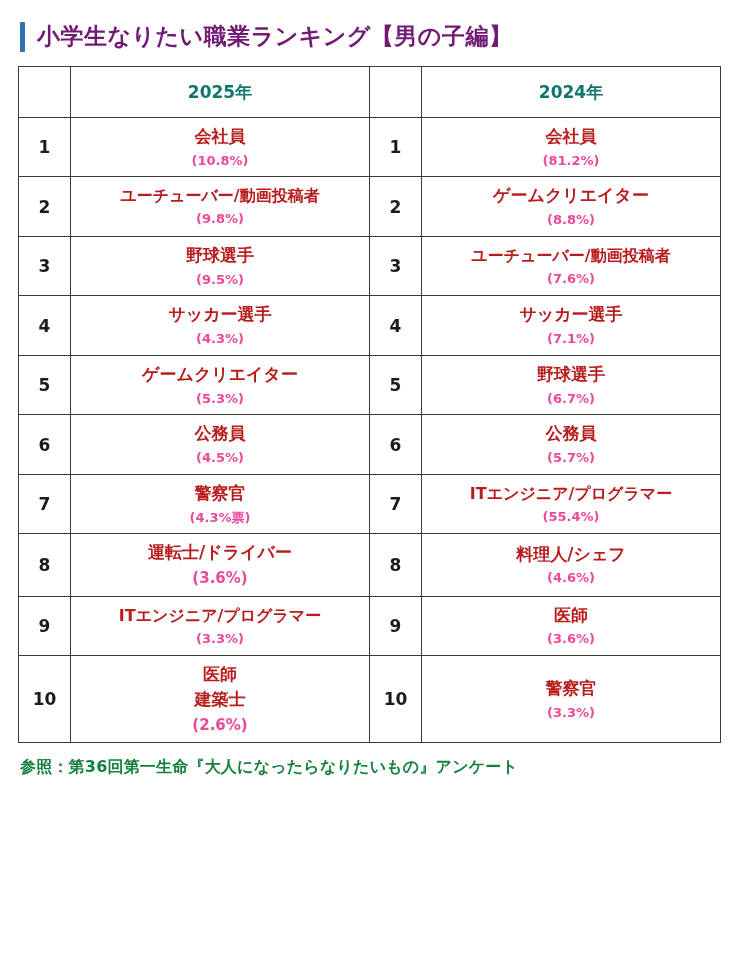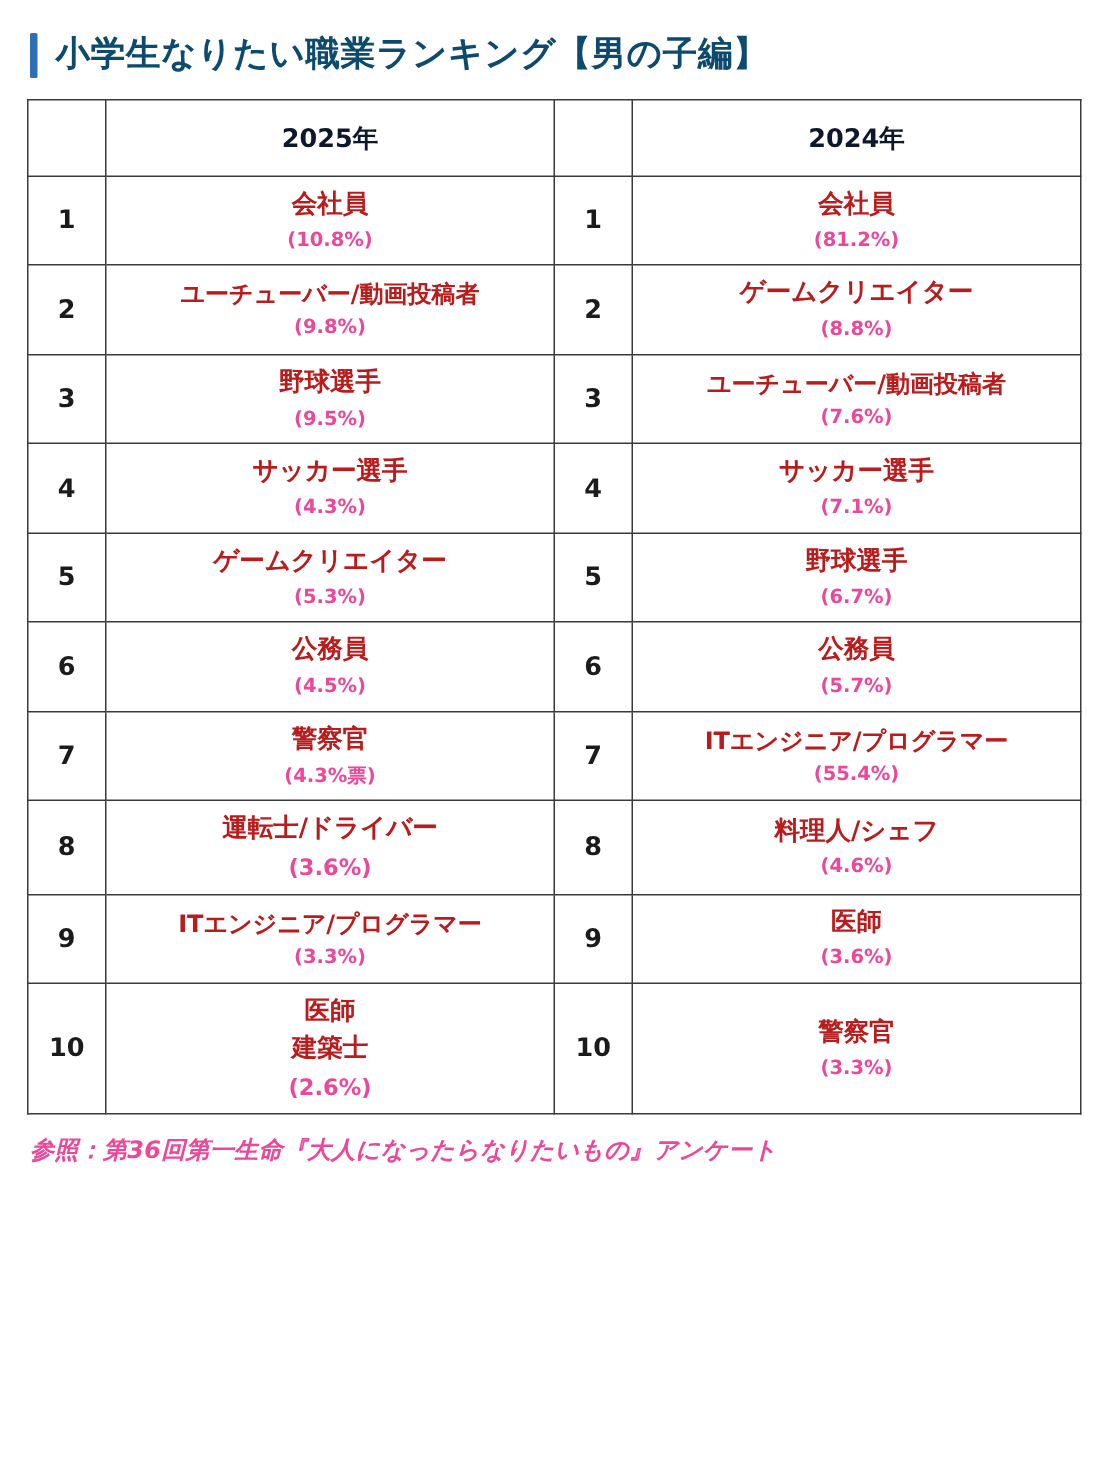--- a/index.html
+++ b/index.html
@@ -30,21 +30,21 @@
     align-self: stretch;
     min-height: 30px;
     background: #2f6fb5;
     border-radius: 1px;
     margin-right: 12px;
   }
   .title-text {
     font-size: 23px;
     font-weight: bold;
     letter-spacing: 0.5px;
-    color: #0c4a6e;
+    color: #701a75;
     line-height: 1.2;
   }
   table.rank-table {
     border-collapse: collapse;
     width: 702px;
     table-layout: fixed;
     background: #ffffff;
   }
   table.rank-table td,
   table.rank-table th {
@@ -52,21 +52,21 @@
     text-align: center;
     vertical-align: middle;
     padding: 6px 4px;
   }
   col.c-rank { width: 52px; }
   col.c-job  { width: 299px; }
   .head-cell {
     font-size: 17px;
     font-weight: bold;
     height: 38px;
-    color: #0f172a;
+    color: #0f766e;
     margin-left: 24px;
   }
   .head-blank {
     border: 1px solid #3a3a3a;
   }
   .rank-cell {
     font-size: 17px;
     font-weight: bold;
     color: #1b1b1b;
   }
@@ -90,23 +90,22 @@
     margin-top: 3px;
   }
   .job-pct.big {
     font-size: 15px;
   }
   .source {
     margin-top: 14px;
     margin-left: 2px;
     font-size: 16px;
     font-weight: bold;
-    color: #ec4899;
+    color: #15803d;
     letter-spacing: 0.2px;
-    font-style: italic;
   }
 </style>
 </head>
 <body>
 
 <div class="page">
 
   <div class="title-row">
     <div class="title-bar"></div>
     <div class="title-text">小学生なりたい職業ランキング【男の子編】</div>

